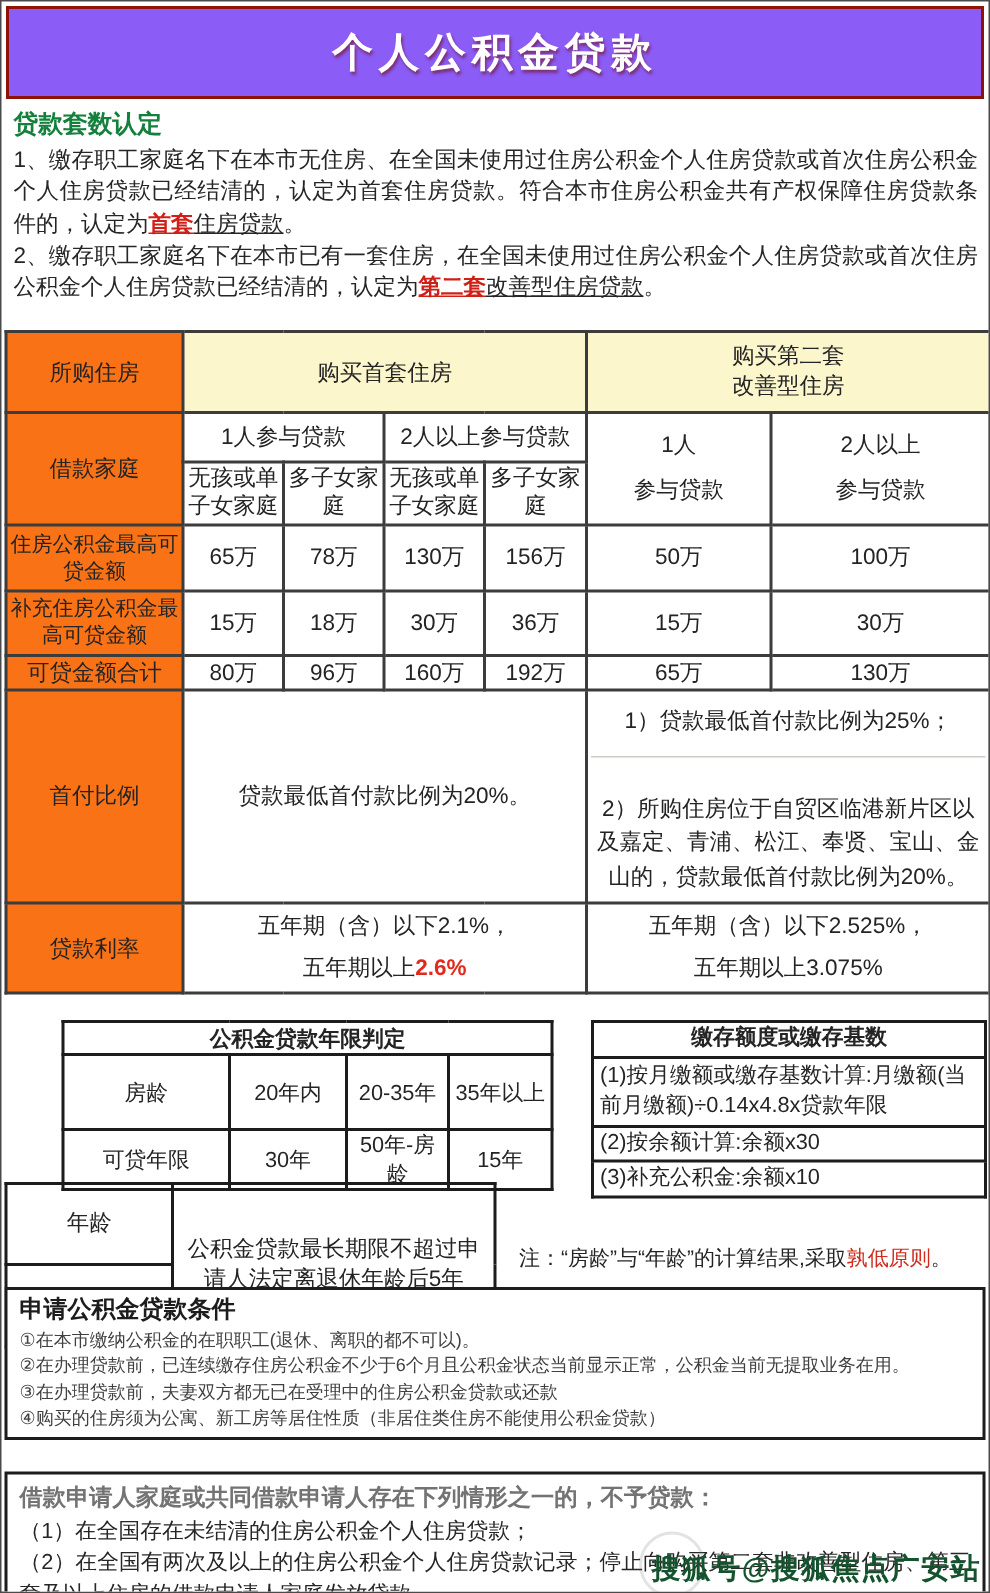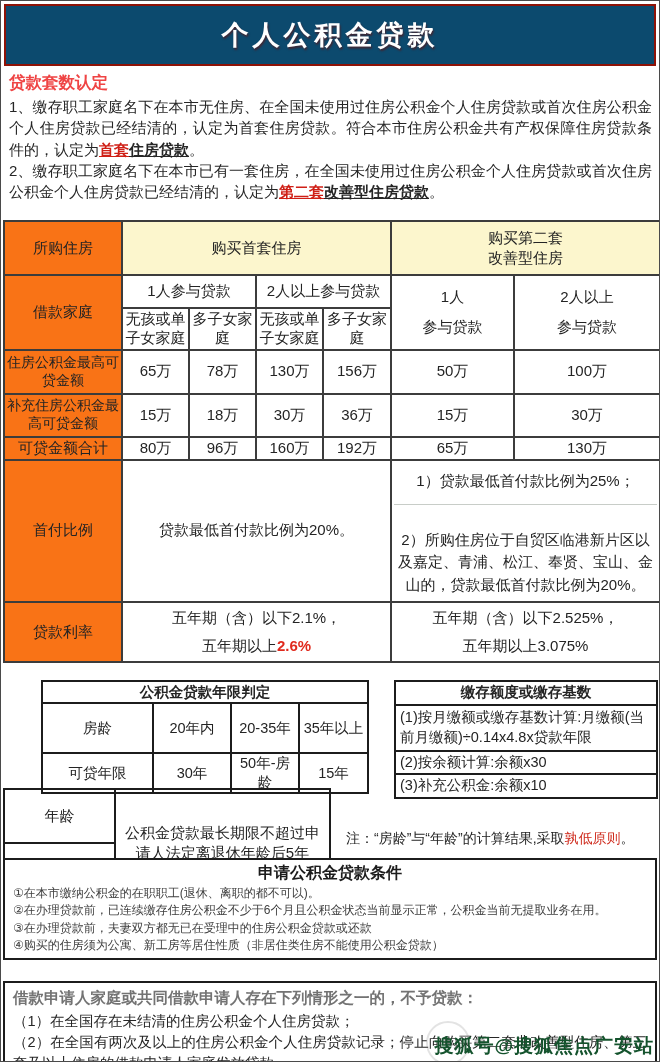--- a/index.html
+++ b/index.html
@@ -5,33 +5,33 @@
   * { box-sizing: border-box; }
   html,body { margin:0; padding:0; background:#9a9a9a; }
   .page {
     position:relative; width:660px; height:1062px; margin:0 auto;
     background:#ffffff; overflow:hidden; border:1px solid #4a4a4a;
     font-family:"Liberation Sans","DejaVu Sans",sans-serif; color:#1e1e1e;
   }
   
   .banner {
     position:absolute; top:3px; left:3px; right:3px; height:62px;
-    background:#0c4a6e; border:2px solid #8e1207;
+    background:#8b5cf6; border:2px solid #8e1207;
     display:flex; align-items:center; justify-content:center;
   }
   .banner-title {
     color:#ffffff; font-size:27px; font-weight:bold; letter-spacing:4px;
     text-shadow:1px 2px 2px rgba(110,10,0,.55);
   }
   
   .intro { position:absolute; top:71px; left:8px; right:7px; }
-  .intro-heading { font-size:16.5px; font-weight:bold; margin:0 0 2px 0; color:#ef4444; }
+  .intro-heading { font-size:16.5px; font-weight:bold; margin:0 0 2px 0; color:#15803d; }
   .intro p { margin:0; font-size:15px; line-height:1.42; text-align:justify; color:#262626; }
   .red-u { color:#cf1f16; font-weight:bold; text-decoration:underline; }
-  .bold-u { font-weight:bold; text-decoration:underline; }
+  .bold-u { font-weight:normal; text-decoration:underline; }
   
   table { border-collapse:collapse; table-layout:fixed; }
   .main-table { position:absolute; top:219px; left:2px; width:656px; }
   .main-table th, .main-table td {
     border:2px solid #3c3c3c; text-align:center; vertical-align:middle;
     padding:1px 2px; font-weight:normal; font-size:15px; color:#242424;
   }
   .teal  { background:#f97316; color:#eef9ff; }
   .yellow{ background:#fcf6cd; }
   .fam   { font-size:13.5px; line-height:1.25; }
@@ -59,21 +59,21 @@
   .age-table td {
     border:2px solid #1c1c1c; text-align:center; font-size:15px; padding:16px 2px; line-height:1.35; color:#242424;
   }
   .note { position:absolute; top:829px; left:345px; font-size:14px; white-space:nowrap; color:#242424; }
   .note-red { color:#cf2a1c; font-weight:500; }
   
   .conditions {
     position:absolute; top:857px; left:2px; right:2px;
     border:2px solid #1c1c1c; padding:3px 8px 4px 8px; background:#fff;
   }
-  .conditions h3 { margin:0 0 1px 0; font-size:16px; color:#1c1c1c;text-align:center; }
+  .conditions h3 { margin:0 0 1px 0; font-size:16px; color:#1c1c1c; }
   .conditions p { margin:1px 0; font-size:12px; line-height:1.36; text-align:justify; color:#404040; }
   .refusal {
     position:absolute; top:980px; left:2px; right:2px; bottom:-4px;
     border:2px solid #1c1c1c; padding:5px 8px 4px 8px; background:#fff;
   }
   .refusal h3 { margin:0 0 2px 0; font-size:15.5px; color:#737373; }
   .refusal p { margin:1px 0; font-size:14.5px; line-height:1.4; text-align:justify; color:#262626; }
   
   .stamp {
     position:absolute; left:425px; top:1020px; width:44px; height:44px;

